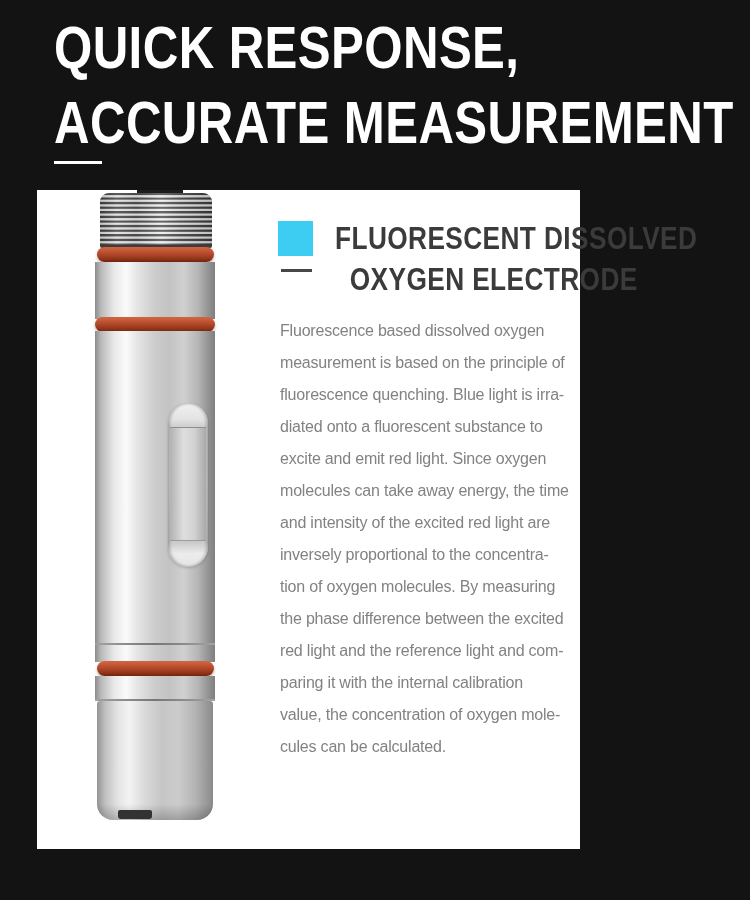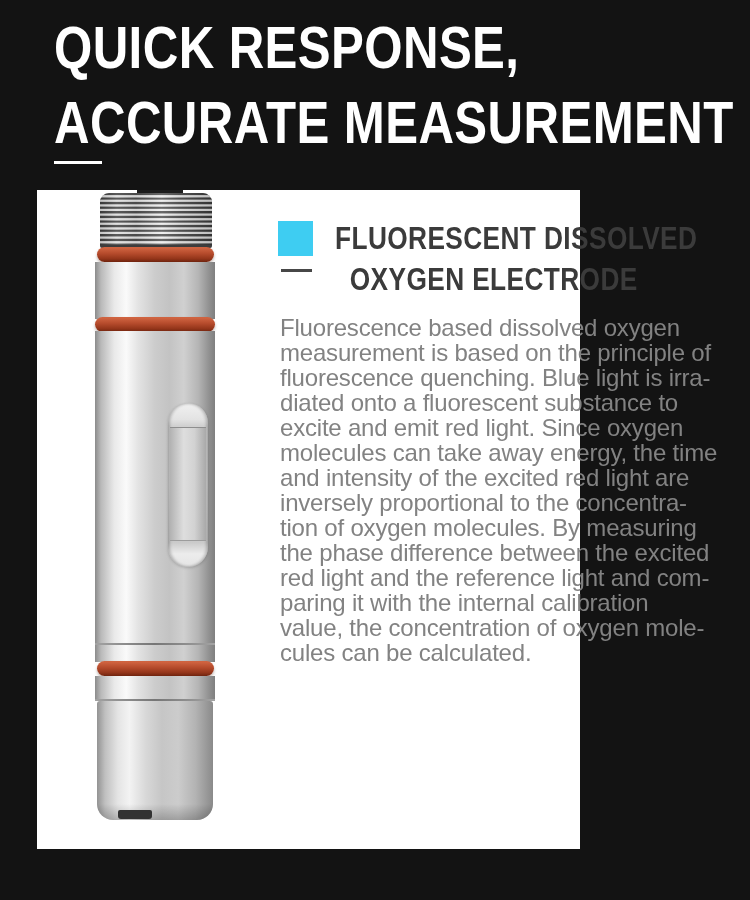--- a/index.html
+++ b/index.html
@@ -105,22 +105,22 @@
   .accent-dash { width: 31px; height: 3px; background: #474747; margin: 13px 0 0 3px; }
   .section-heading {
     color: #3b3b3b; font-size: 32px; font-weight: bold;
     line-height: 41px; letter-spacing: 0.5px;
     transform: scaleX(0.82); transform-origin: left top;
     white-space: nowrap; margin-top: -3px;
   }
   .heading-line-2 { text-indent: 18px; }
   .body-copy {
     position: absolute; left: 243px; top: 125px; width: 440px;
-    color: #828282; font-size: 24px; font-weight: 300;
-    letter-spacing: -0.2px; line-height: 25px;
+    color: #828282; font-size: 16px; font-weight: 300;
+    letter-spacing: -0.2px; line-height: 32px;
     white-space: pre-line;
   }
 </style>
 </head>
 <body>
 
 <header class="hero">
   <h1 class="hero-title">
     <div>QUICK RESPONSE,</div>
     <div>ACCURATE MEASUREMENT</div>

